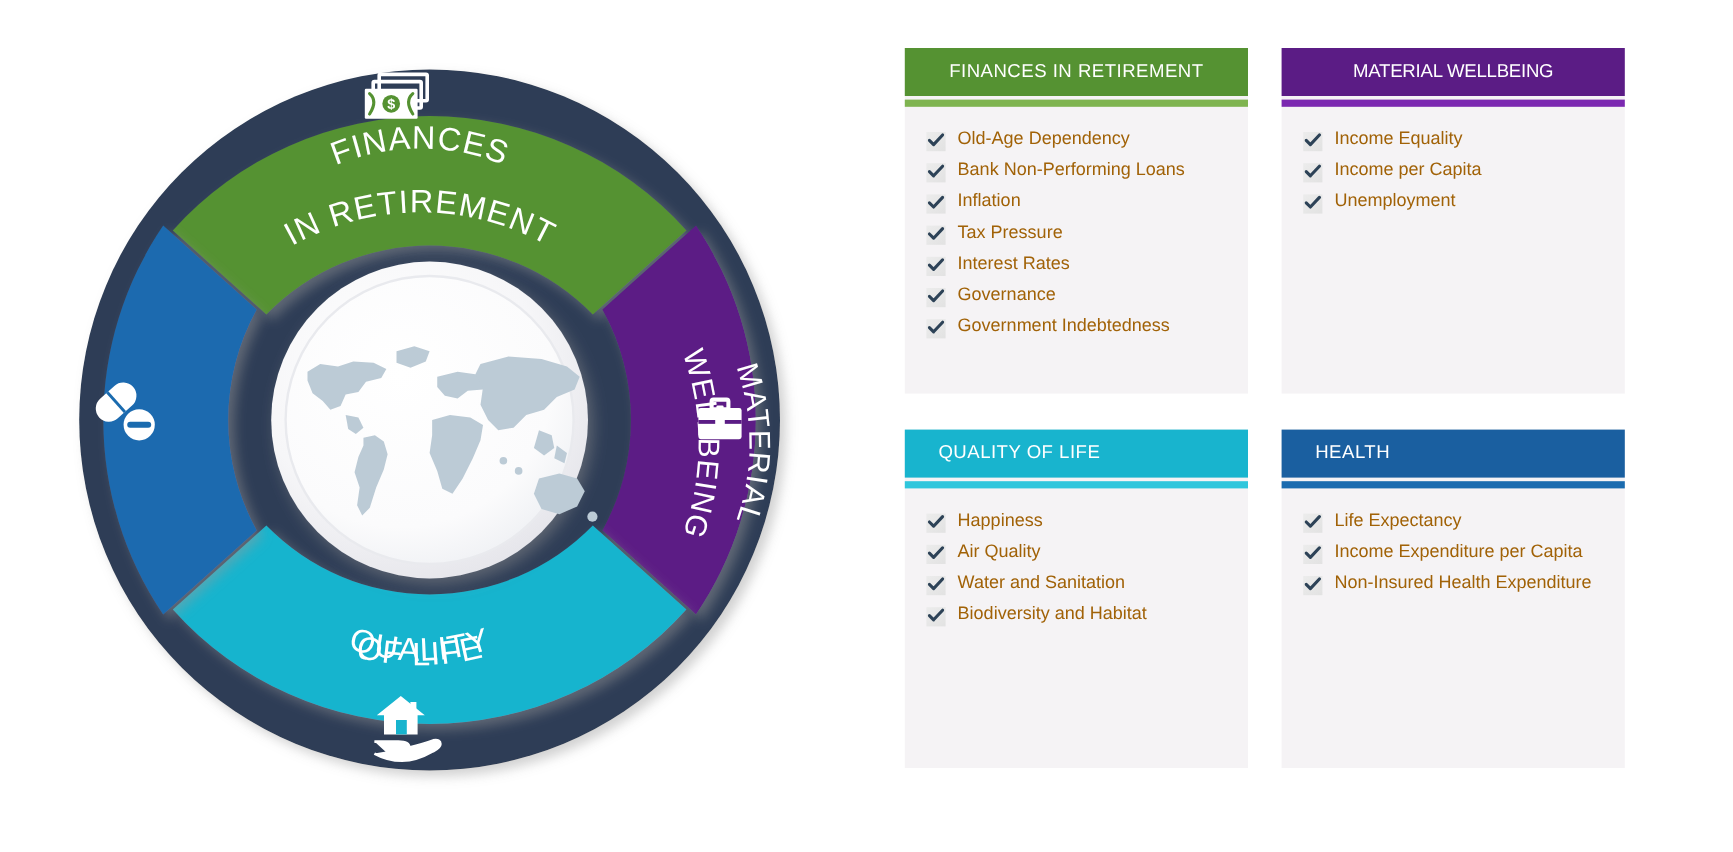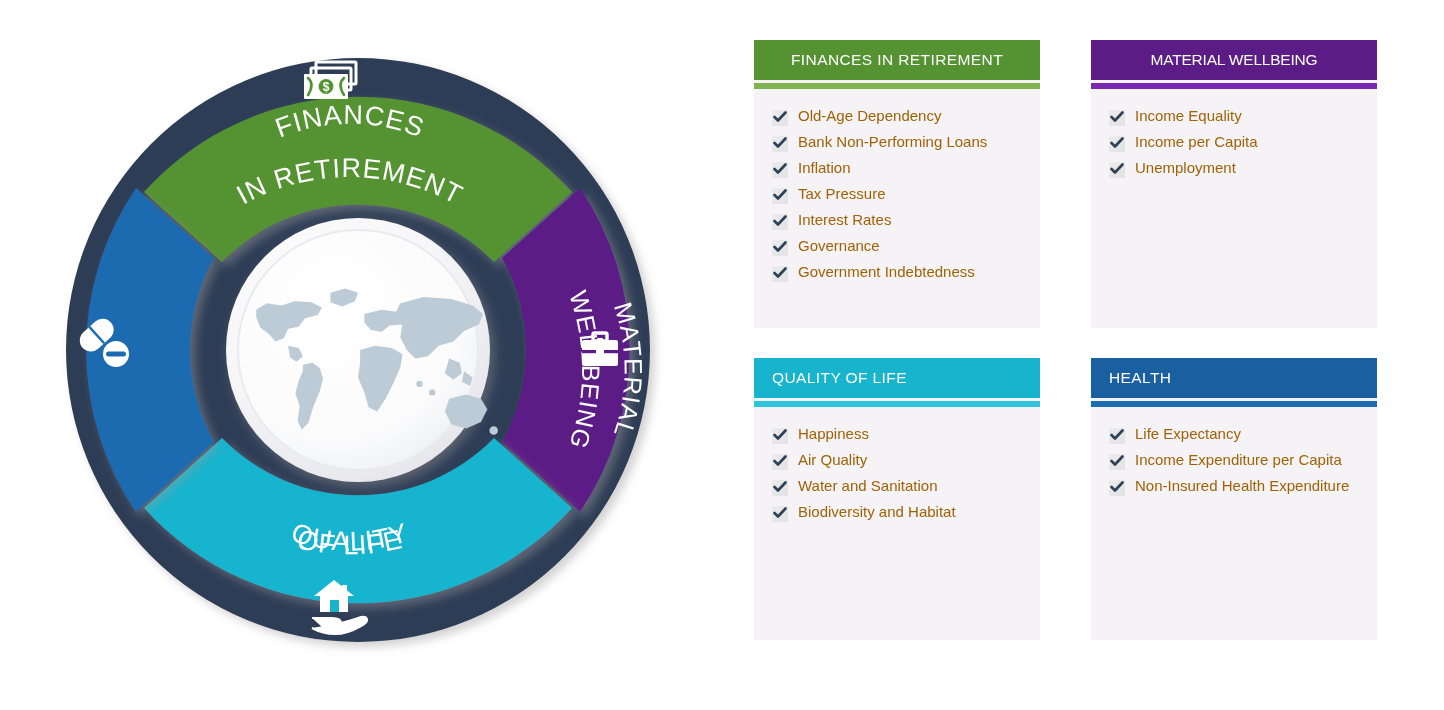--- a/index.html
+++ b/index.html
@@ -38,35 +38,35 @@
     top: 40px;
     width: 620px;
     height: 610px;
   }
   .panel {
     position: absolute;
     width: 286px;
     background: #f5f3f5;
   }
   .panel.col-left  { left: 0px; }
-  .panel.col-right { left: 337px; }
+  .panel.col-right { left: 314px; }
   .panel.row-top    { top: 0px;   height: 288px; }
   .panel.row-bottom { top: 318px; height: 282px; }
 
   .panel-header {
     height: 40px;
     line-height: 40px;
     color: #ffffff;
     font-size: 15.5px;
     letter-spacing: 0.4px;
     white-space: nowrap;
     overflow: hidden;
   }
   .panel-header.center { text-align: center; }
-  .panel-header.left   { text-align: left; padding-left: 18px; }
+  .panel-header.left   { text-align: left; padding-left: 28px; }
   .panel-header.tight  { letter-spacing: -0.2px; }
 
   .panel-accent {
     height: 6px;
     margin-top: 3px;
   }
 
   .panel-body {
     padding: 18px 10px 10px 18px;
   }

